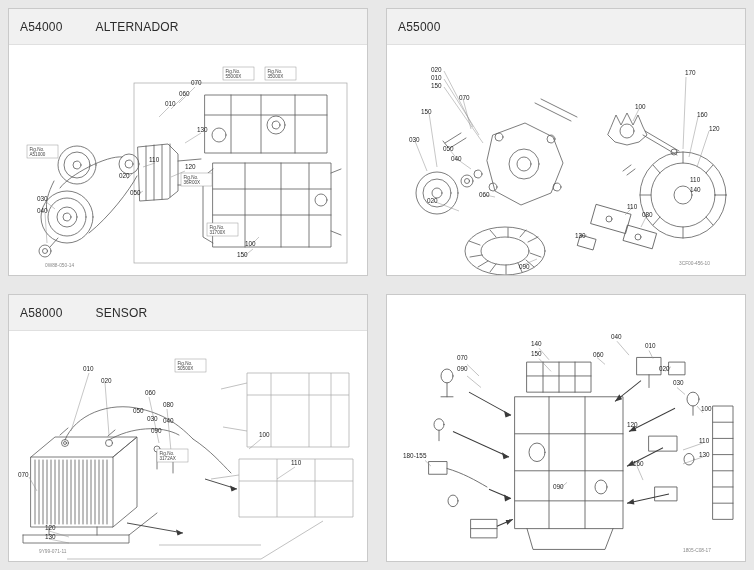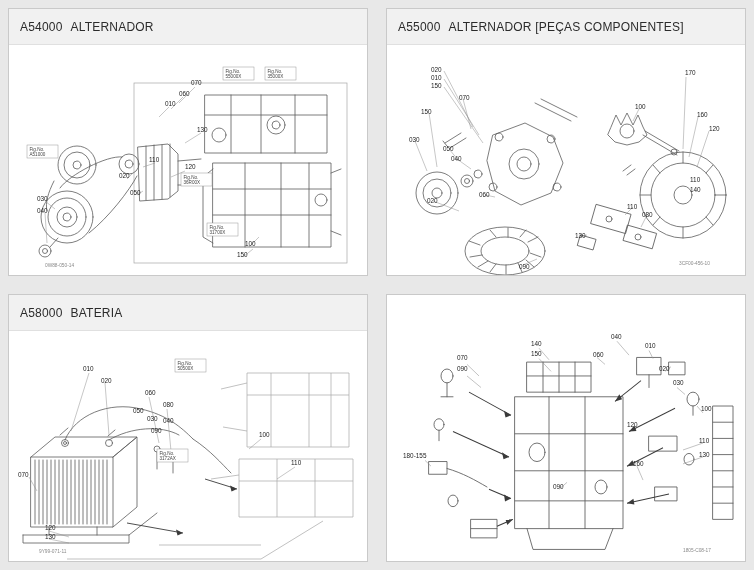--- a/index.html
+++ b/index.html
@@ -20,21 +20,21 @@
   .panel{
     background:#f9a8d4;border:1px solid #c9c9c9;
     display:flex;flex-direction:column;overflow:hidden;
   }
   .panel-header{
     height:36px;flex:0 0 36px;
     background:#f1f1f1;border-bottom:1px solid #e0e0e0;
     display:flex;align-items:center;padding:0 11px;
   }
   .panel-code{font-size:12px;color:#2b2b2b;letter-spacing:.2px;}
-  .panel-title{font-size:12px;color:#2b2b2b;margin-left:8px;white-space:nowrap;letter-spacing:.2px;}
+  .panel-title{font-size:12px;color:#2b2b2b;margin-left:33px;white-space:nowrap;letter-spacing:.2px;}
   .panel-body{flex:1;position:relative;background:#fff;}
   .panel-body svg{display:block;width:100%;height:100%;}
   .art{stroke:#5c5c5c;fill:none;stroke-width:.8;stroke-linejoin:round;stroke-linecap:round;}
   .art-light{stroke:#a6a6a6;fill:none;stroke-width:.7;}
   .leader-lines{stroke:#8f8f8f;fill:none;stroke-width:.5;}
   .arrows{stroke:#3a3a3a;fill:none;stroke-width:.9;}
   .aheads{fill:#3a3a3a;stroke:none;}
   .callout{font-size:6.4px;fill:#222;}
   .micro{font-size:4.8px;fill:#8a8a8a;}
   .figref{font-size:4.6px;fill:#444;}
@@ -118,21 +118,20 @@
             <text x="228" y="212" class="callout">150</text>
             <text x="36" y="222" class="micro">0W88-050-14</text>
           </g>
       </svg>
     </div>
   </div>
 
   <div class="panel">
     <div class="panel-header">
       <span class="panel-code">A55000</span>
-      <span class="panel-title">ALTERNADOR [PEÇAS COMPONENTES]</span>
     </div>
     <div class="panel-body">
       <svg viewBox="0 0 358 230" preserveAspectRatio="none">
         <g class="art">
           <circle cx="50" cy="148" r="21"></circle>
             <circle cx="50" cy="148" r="14"></circle>
             <circle cx="50" cy="148" r="5"></circle>
           <circle cx="80" cy="136" r="6"></circle>
             <circle cx="80" cy="136" r="2.5"></circle>
           <circle cx="91" cy="129" r="4"></circle>
@@ -189,21 +188,21 @@
             <text x="132" y="224" class="callout">090</text>
             <text x="292" y="220" class="micro">3CF00-456-10</text>
           </g>
       </svg>
     </div>
   </div>
 
   <div class="panel">
     <div class="panel-header">
       <span class="panel-code">A58000</span>
-      <span class="panel-title">BATERIA</span>
+      <span class="panel-title">SENSOR</span>
     </div>
     <div class="panel-body">
       <svg viewBox="0 0 358 230" preserveAspectRatio="none">
         <g class="art-light">
           <path d="M238 42 H340 V116 H238 Z"></path>
           <path d="M238 64 H340 M262 42 V116 M300 42 V116 M322 42 V116"></path>
           <path d="M230 128 H344 V186 H230 Z"></path>
           <path d="M230 150 H344 M268 128 V186 M306 128 V186"></path>
           <path d="M212 58 L238 52 M214 96 L238 100 M202 148 L230 144"></path>
           <path d="M58 228 L252 228 L314 190"></path>

